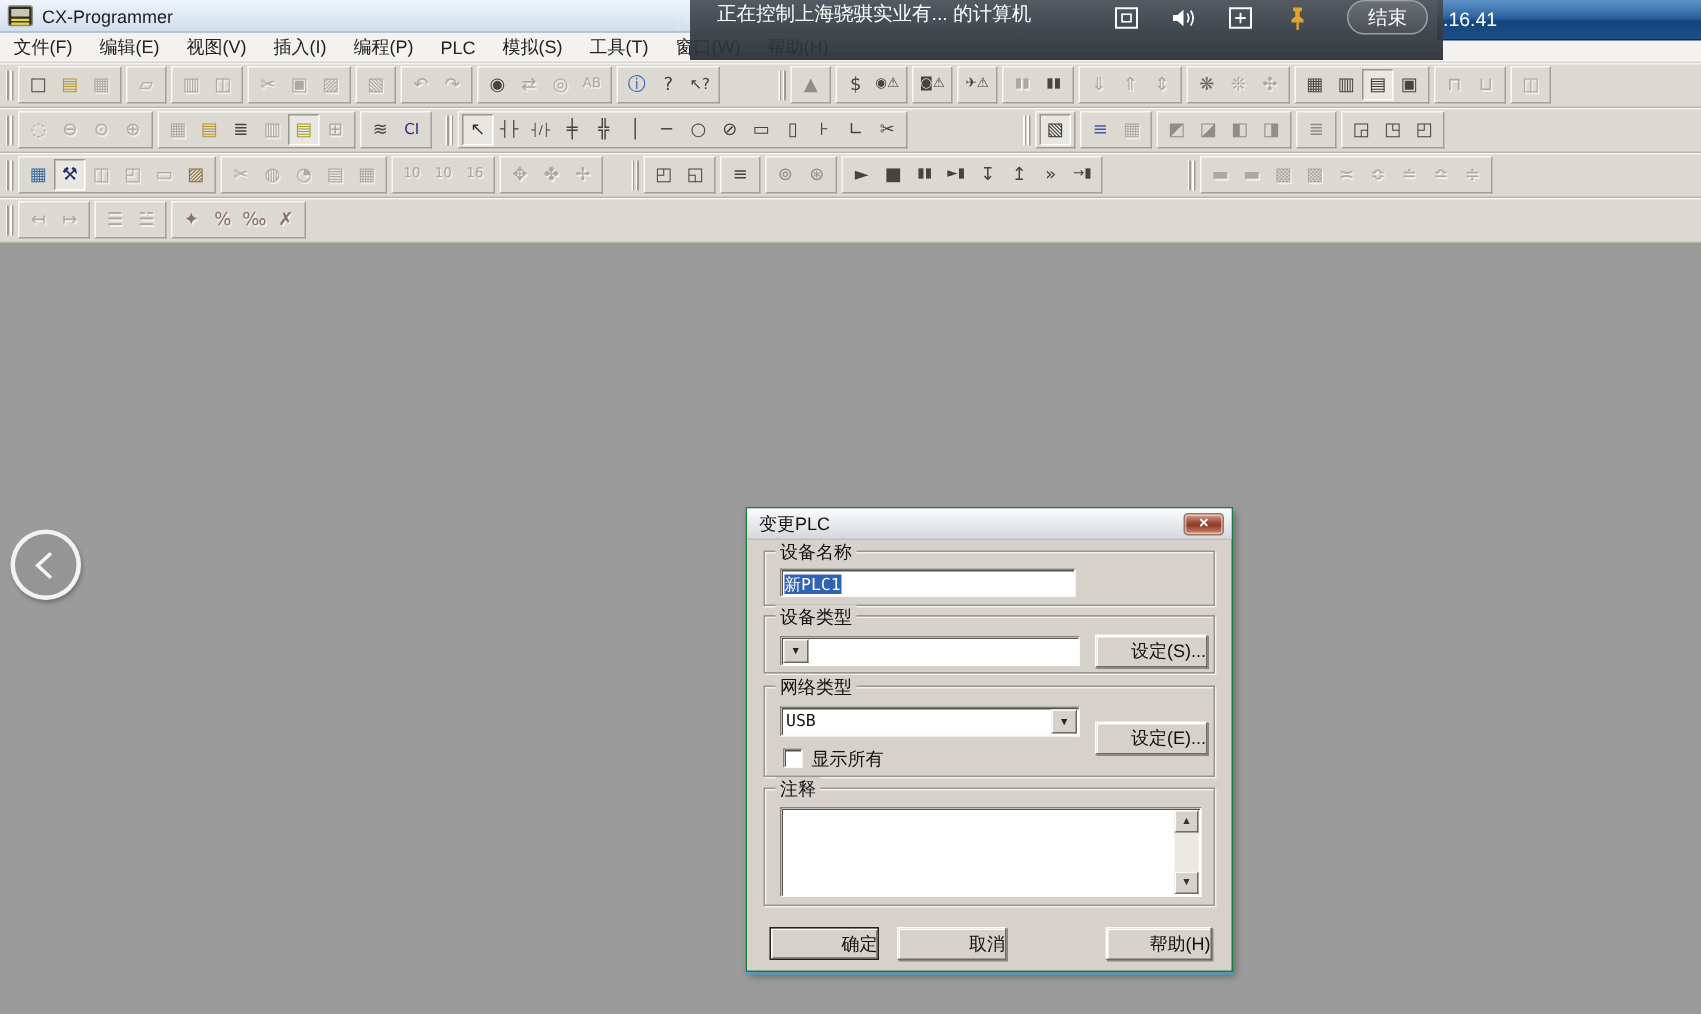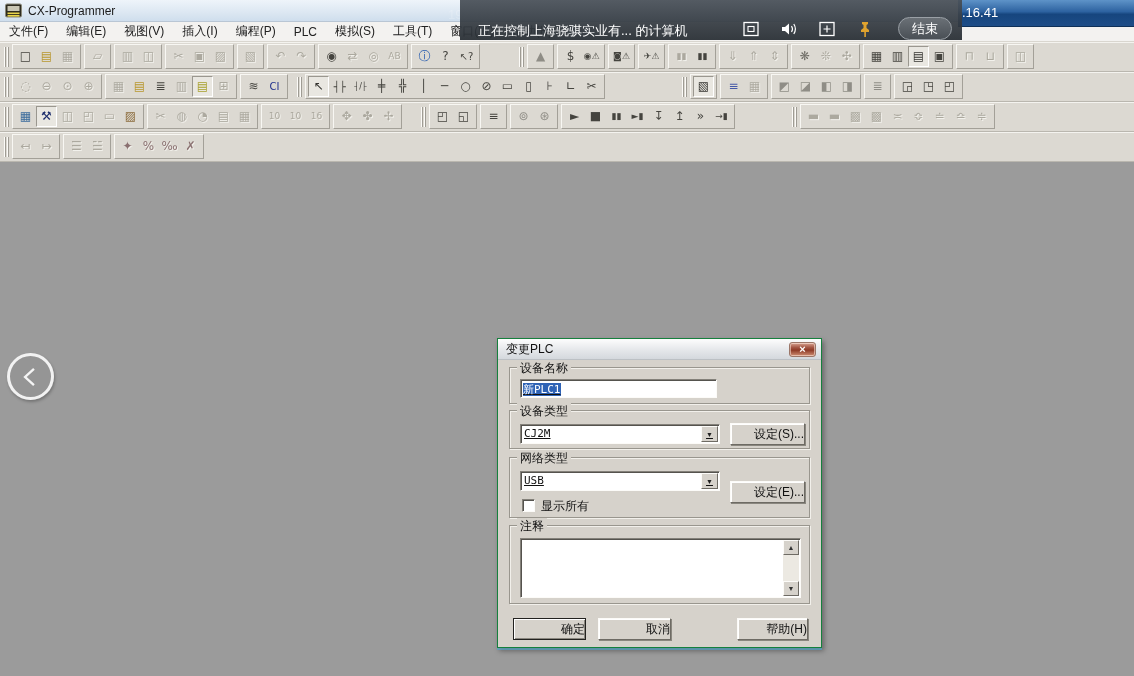--- a/index.html
+++ b/index.html
@@ -28,21 +28,21 @@
   .tbi { width:21px; height:21px; line-height:19px; text-align:center; font-size:12px;
     background:transparent; border:1px solid transparent; padding:0; cursor:default;
     font-family:"DejaVu Sans",sans-serif; overflow:hidden; }
   .tbi.en  { color:#45443f; }
   .tbi.dis { color:#aca99f; text-shadow:1px 1px 0 #f2f1ec; }
   .tbi.sel { border-color:#9a978f #ffffff #ffffff #9a978f; background:#e9e7e1; color:#353430; }
 
   
   .remotebar { position:absolute; left:460px; top:0; width:502px; height:40px; z-index:30;
     background:linear-gradient(180deg,rgba(72,79,87,.93),rgba(38,44,50,.93));
-    display:flex; align-items:flex-end; color:#fff; font-size:13px; padding:0 10px 0 18px; }
+    display:flex; align-items:flex-start; color:#fff; font-size:13px; padding:0 10px 0 18px; }
   .remote-icons { margin-left:auto; display:flex; align-items:center; gap:16px; }
   .ricon { width:22px; height:20px; display:inline-block; }
   .endbtn { width:54px; height:23px; border-radius:12px; color:#fff; font-size:13px;
     background:linear-gradient(180deg,#6a7076,#4a5056); border:1px solid #9aa0a6;
     display:flex; align-items:center; justify-content:center; cursor:default; margin-left:6px; }
   .ip-faint { position:absolute; left:448px; top:7px; color:rgba(255,255,255,.2); font-size:13px; }
   .ipstrip { position:absolute; left:958px; top:0; width:176px; height:27px; z-index:29;
     background:linear-gradient(180deg,#5e93c8 0%,#2d62a0 45%,#16457e 55%,#1d4d87 100%);
     border-bottom:1px solid #0e3058; color:#fff; font-size:13px; line-height:26px; padding-left:4px; }
 
@@ -59,21 +59,21 @@
   .dlg-titlebar { height:21px; background:linear-gradient(180deg,#fdfdfd,#e7e9ec 50%,#d4d8dd);
     border-bottom:1px solid #bcc0c4; display:flex; align-items:center; padding:0 5px 0 8px; }
   .dlg-close { margin-left:auto; width:27px; height:15px; border-radius:3px;
     background:linear-gradient(180deg,#d9a492 0%,#a35644 35%,#8e3a26 55%,#cf8f74 100%);
     border:1px solid #9b7668; box-shadow:inset 0 0 0 1px rgba(255,235,225,.55);
     color:#fff; font-size:11px; font-weight:bold; line-height:13px; text-align:center; cursor:default; }
   .grp { position:absolute; border:1px solid #99968e;
     box-shadow:inset 1px 1px 0 #f2f0eb, 1px 1px 0 #f2f0eb; }
   .grp-label { position:absolute; top:-8px; left:7px; background:#d6d2cb; padding:0 3px; font-size:12px; }
   .sunken { background:#fff; border:1px solid; border-color:#84817a #fcfbf8 #fcfbf8 #84817a;
-    box-shadow:inset 1px 1px 0 #55534e;text-decoration:underline; }
+    box-shadow:inset 1px 1px 0 #55534e; }
   .txtval { font-family:"DejaVu Sans Mono","Liberation Mono",monospace; font-size:11px; }
   .selhl { background:#2f63b5; color:#fff; }
   .combo { position:absolute; height:20px; display:flex; }
   .combo-text { flex:1; padding:2px 3px 0 3px; overflow:hidden; }
   .combo-btn { width:17px; background:#d6d2cb; border:1px solid; margin:1px;
     border-color:#fcfbf8 #6e6b64 #6e6b64 #fcfbf8; font-size:7px; line-height:15px;
     text-align:center; color:#222; cursor:default; }
   .btn { background:#d6d2cb; border:1px solid; border-color:#fcfbf8 #6e6b64 #6e6b64 #fcfbf8;
     box-shadow:1px 1px 0 #8a877f, inset 1px 1px 0 #fff; font-size:12px; color:#111;
     text-align:right; cursor:default; position:absolute; }
@@ -394,21 +394,20 @@
   <div class="grp" style="left:11px; top:28px; width:301px; height:37px;">
     <span class="grp-label">设备名称</span>
     <div class="sunken txtval" style="position:absolute; left:10px; top:11px; width:197px; height:19px; padding:2px 2px 0 2px;">
       <span class="selhl">新PLC1</span>
     </div>
   </div>
 
   <div class="grp" style="left:11px; top:71px; width:301px; height:39px;">
     <span class="grp-label">设备类型</span>
     <div class="combo sunken" style="left:10px; top:13px; width:200px;">
-      <span class="combo-text txtval">CJ2M</span>
       <span class="combo-btn">▼</span>
     </div>
     <button class="btn" style="left:220px; top:12px; width:75px; height:22px;">设定(S)...</button>
   </div>
 
   <div class="grp" style="left:11px; top:118px; width:301px; height:61px;">
     <span class="grp-label">网络类型</span>
     <div class="combo sunken" style="left:10px; top:13px; width:200px;">
       <span class="combo-text txtval">USB</span>
       <span class="combo-btn">▼</span>

